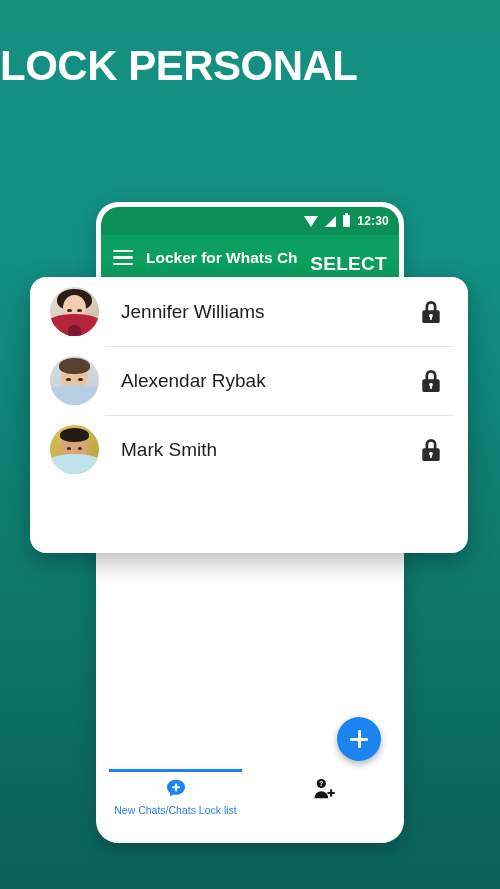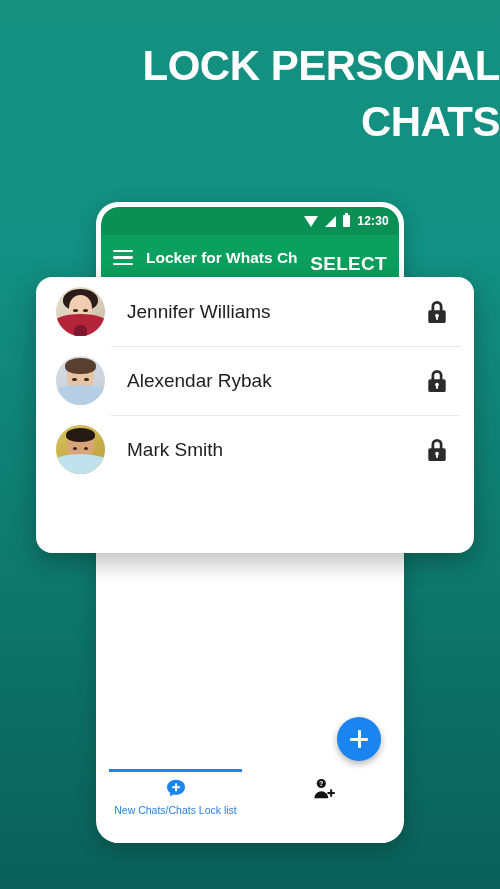--- a/index.html
+++ b/index.html
@@ -6,21 +6,21 @@
   html,body { width:500px; height:889px; }
   body{
     font-family:"Liberation Sans", sans-serif;
     background:linear-gradient(180deg,#15907f 0%,#129083 28%,#0e7a6d 62%,#0a6058 100%);
     position:relative; overflow:hidden;
   }
 
   
   .headline{
     position:absolute; left:0; right:0; top:38px;
-    text-align:right; color:#ffffff;
+    text-align:left; color:#ffffff;
     font-size:42px; line-height:56px; font-weight:bold;
     letter-spacing:-0.5px;
   }
   .headline .l2{ display:block; }
 
   
   .phone{
     position:absolute; left:96px; top:202px; width:308px; height:641px;
     background:#ffffff; border-radius:22px; padding:5px 5px 0 5px;
     box-shadow:0 6px 20px rgba(0,0,0,.22);
@@ -81,21 +81,21 @@
   .navitem.active:before{
     content:""; position:absolute; top:0; left:8px; right:8px; height:2.5px; background:#1a84f0;
   }
   .nav-label{ font-size:10.5px; line-height:14px; text-align:center; padding:0 8px; }
   .navitem.active .nav-label{ color:#2b7fe0; }
   .navitem.inactive .nav-label{ color:#3b3b3b; }
   .navicon{ height:22px; margin-bottom:3px; display:flex; align-items:center; justify-content:center; }
 
   
   .card{
-    position:absolute; left:36px; top:277px; width:438px; height:276px;
+    position:absolute; left:30px; top:277px; width:438px; height:276px;
     background:#fff; border-radius:16px; box-shadow:0 8px 26px rgba(0,0,0,.28);
     overflow:hidden;
   }
   .crow{
     height:69px; display:flex; align-items:center; padding:0 26px 0 20px; gap:22px;
     position:relative;
   }
   .crow + .crow:before{
     content:""; position:absolute; left:75px; right:14px; top:0; height:1px; background:#e8e8e8;
   }
@@ -116,21 +116,20 @@
   .a-john{ background:linear-gradient(150deg,#22c08a 0%,#14a97b 100%); }
   .a-mark{ background:linear-gradient(150deg,#d9c45c 0%,#b79b3a 100%); }
   .a-office{ background:linear-gradient(180deg,#8fa8bd 0%,#b7c6d1 55%,#e8b73c 56%,#e0aa2c 100%); }
   .a-jess{ background:linear-gradient(150deg,#cfd8cd 0%,#b9c7bb 100%); }
 </style>
 </head>
 <body>
 
 <div class="headline">
   <span class="l1">LOCK PERSONAL</span>
-  <span class="l2">CHATS</span>
 </div>
 
 <div class="phone">
   <div class="screen">
 
     <div class="statusbar">
       <div class="st-wifi"></div>
       <div class="st-signal"></div>
       <div class="st-batt"></div>
       <div class="st-time">12:30</div>

